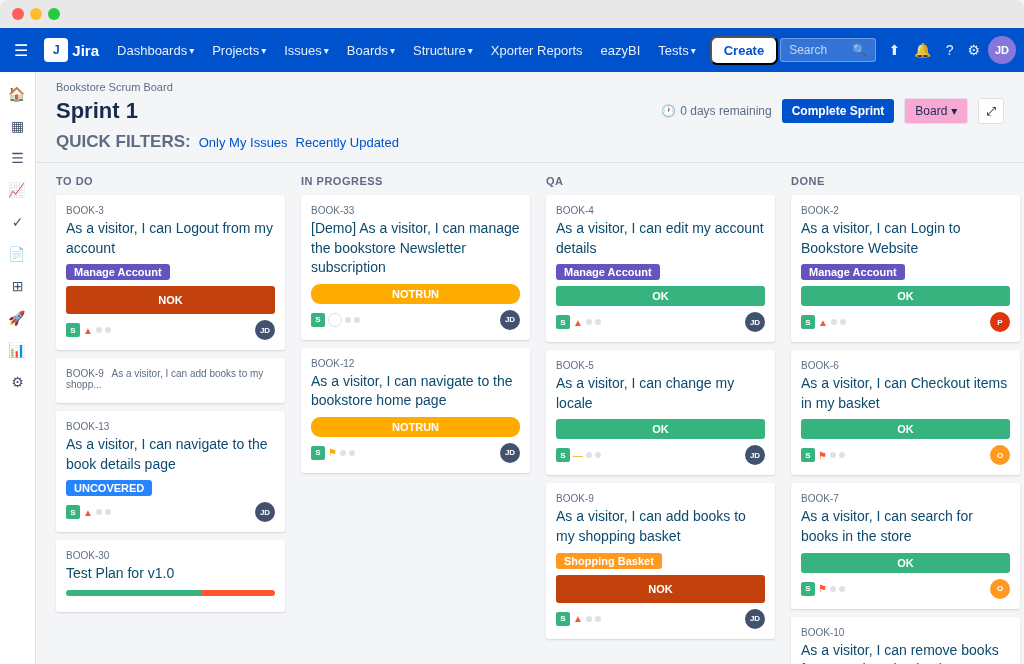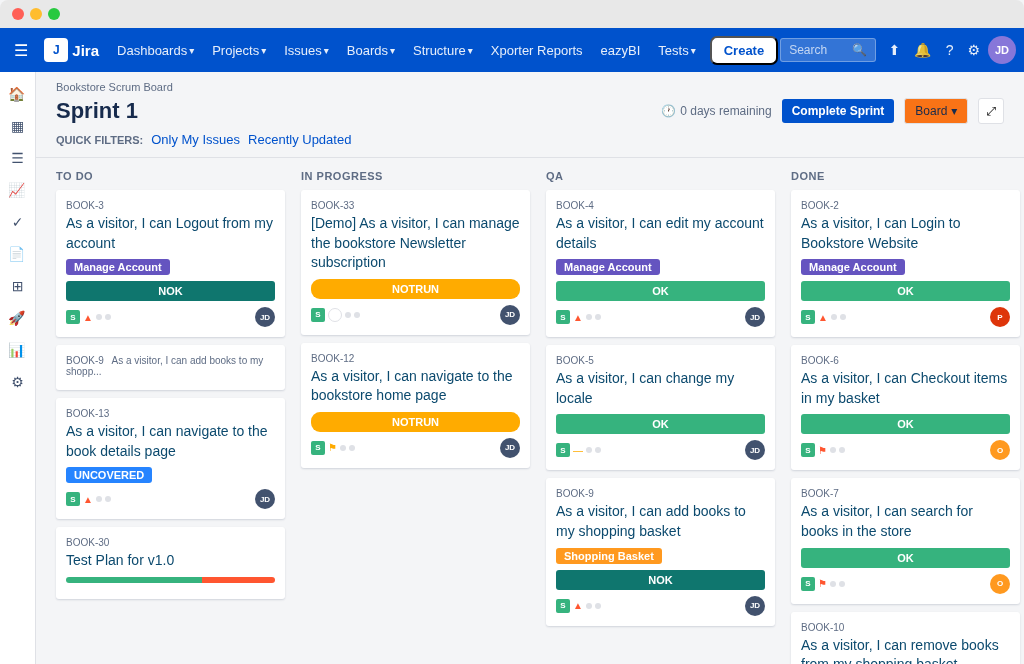--- a/index.html
+++ b/index.html
@@ -32,26 +32,26 @@
 
     
     .main { flex: 1; overflow: hidden; display: flex; flex-direction: column; }
     .breadcrumb-bar { padding: 8px 20px 0; }
     .breadcrumb { font-size: 11px; color: #5e6c84; }
     .page-header { padding: 4px 20px 8px; display: flex; align-items: center; justify-content: space-between; }
     .page-title { font-size: 22px; font-weight: 600; color: #172b4d; }
     .header-right { display: flex; align-items: center; gap: 10px; }
     .sprint-info { font-size: 12px; color: #5e6c84; display: flex; align-items: center; gap: 4px; }
     .complete-sprint-btn { background: #0052cc; color: white; border: none; padding: 5px 10px; border-radius: 3px; font-size: 12px; cursor: pointer; font-weight: 700; }
-    .board-btn { background: #f97316; border: 1px solid #dfe1e6; color: #172b4d; padding: 5px 10px; border-radius: 3px; font-size: 12px; cursor: pointer; display: flex; align-items: center; gap: 4px; }
+    .board-btn { background: #f9a8d4; border: 1px solid #dfe1e6; color: #172b4d; padding: 5px 10px; border-radius: 3px; font-size: 12px; cursor: pointer; display: flex; align-items: center; gap: 4px; }
     .expand-btn { background: white; border: 1px solid #dfe1e6; padding: 5px 7px; border-radius: 3px; cursor: pointer; font-size: 12px; }
 
     
     .quick-filters { padding: 0 20px 10px; display: flex; align-items: center; gap: 8px; border-bottom: 1px solid #dfe1e6; }
-    .qf-label { font-size: 11px; font-weight: 600; color: #5e6c84; text-transform: uppercase; }
+    .qf-label { font-size: 17px; font-weight: 600; color: #5e6c84; text-transform: uppercase; }
     .qf-link { font-size: 13px; color: #0052cc; cursor: pointer; }
 
     
     .board { flex: 1; display: flex; gap: 0; overflow-x: auto; padding: 0 12px; }
     .column { flex: 0 0 245px; display: flex; flex-direction: column; padding: 8px; }
     .column-header { font-size: 11px; font-weight: 700; color: #5e6c84; text-transform: uppercase; padding: 4px 0 8px; letter-spacing: 0.5px; }
     .column-cards { display: flex; flex-direction: column; gap: 8px; }
 
     
     .card { background: white; border-radius: 3px; box-shadow: 0 1px 2px rgba(9,30,66,0.15); padding: 10px; cursor: pointer; }
@@ -71,21 +71,21 @@
     .card-icons { display: flex; align-items: center; gap: 3px; color: #5e6c84; font-size: 10px; }
     .icon-flag { color: #ff5630; }
     .icon-flag-orange { color: #ffab00; }
     .icon-dot { width: 6px; height: 6px; border-radius: 50%; background: #dfe1e6; display: inline-block; }
     .story-badge { display: inline-flex; align-items: center; justify-content: center; width: 14px; height: 14px; background: #36b37e; border-radius: 2px; color: white; font-size: 8px; font-weight: bold; }
     .bug-badge { display: inline-flex; align-items: center; justify-content: center; width: 14px; height: 14px; background: #ff5630; border-radius: 2px; color: white; font-size: 8px; font-weight: bold; }
     .priority-up { color: #ff5630; font-size: 10px; }
     .priority-mid { color: #ffab00; font-size: 10px; }
 
     .status-ok { background: #36b37e; height: 20px; border-radius: 3px; display: flex; align-items: center; justify-content: center; color: white; font-size: 11px; font-weight: 700; margin-bottom: 6px; }
-    .status-nok { background: #0f766e; height: 20px; border-radius: 3px; display: flex; align-items: center; justify-content: center; color: white; font-size: 11px; font-weight: 700; margin-bottom: 6px; }
+    .status-nok { background: #c2410c; height: 28px; border-radius: 3px; display: flex; align-items: center; justify-content: center; color: white; font-size: 11px; font-weight: 700; margin-bottom: 6px; }
     .status-notrun { background: #ffab00; height: 20px; border-radius: 9px; display: flex; align-items: center; justify-content: center; color: white; font-size: 11px; font-weight: 700; margin-bottom: 6px; }
 
     .search-placeholder { color: rgba(255,255,255,0.7); font-size: 12px; flex: 1; }
     .search-icon-nav { color: rgba(255,255,255,0.8); }
   </style>
 </head>
 <body>
 
 <div class="window-chrome">
   <div class="dot dot-red"></div>

